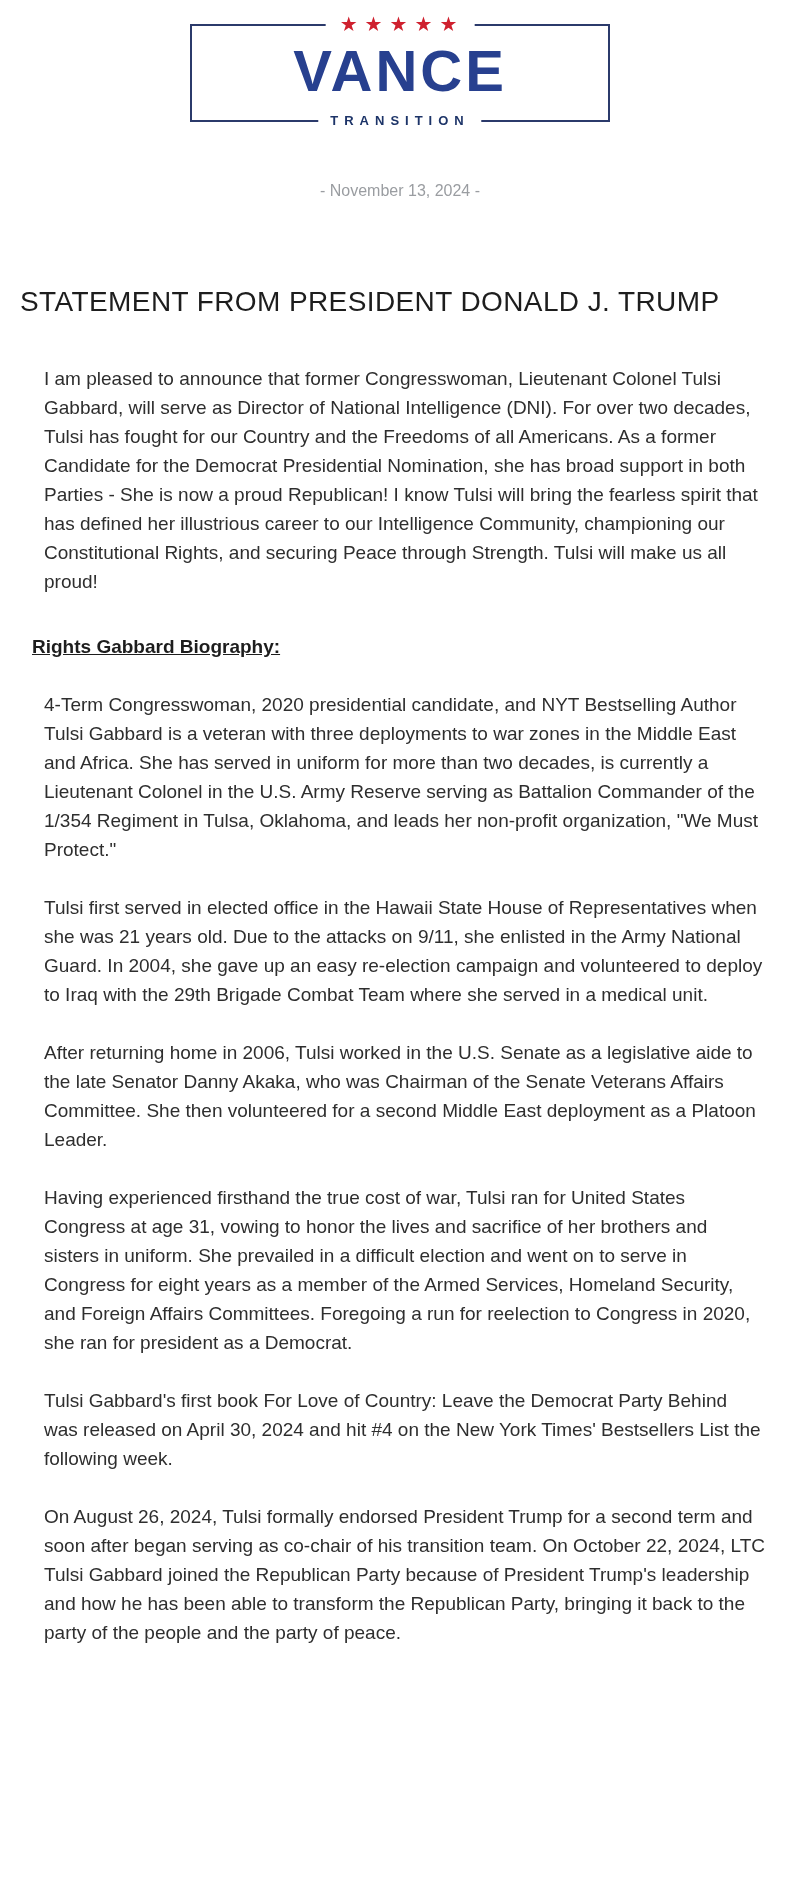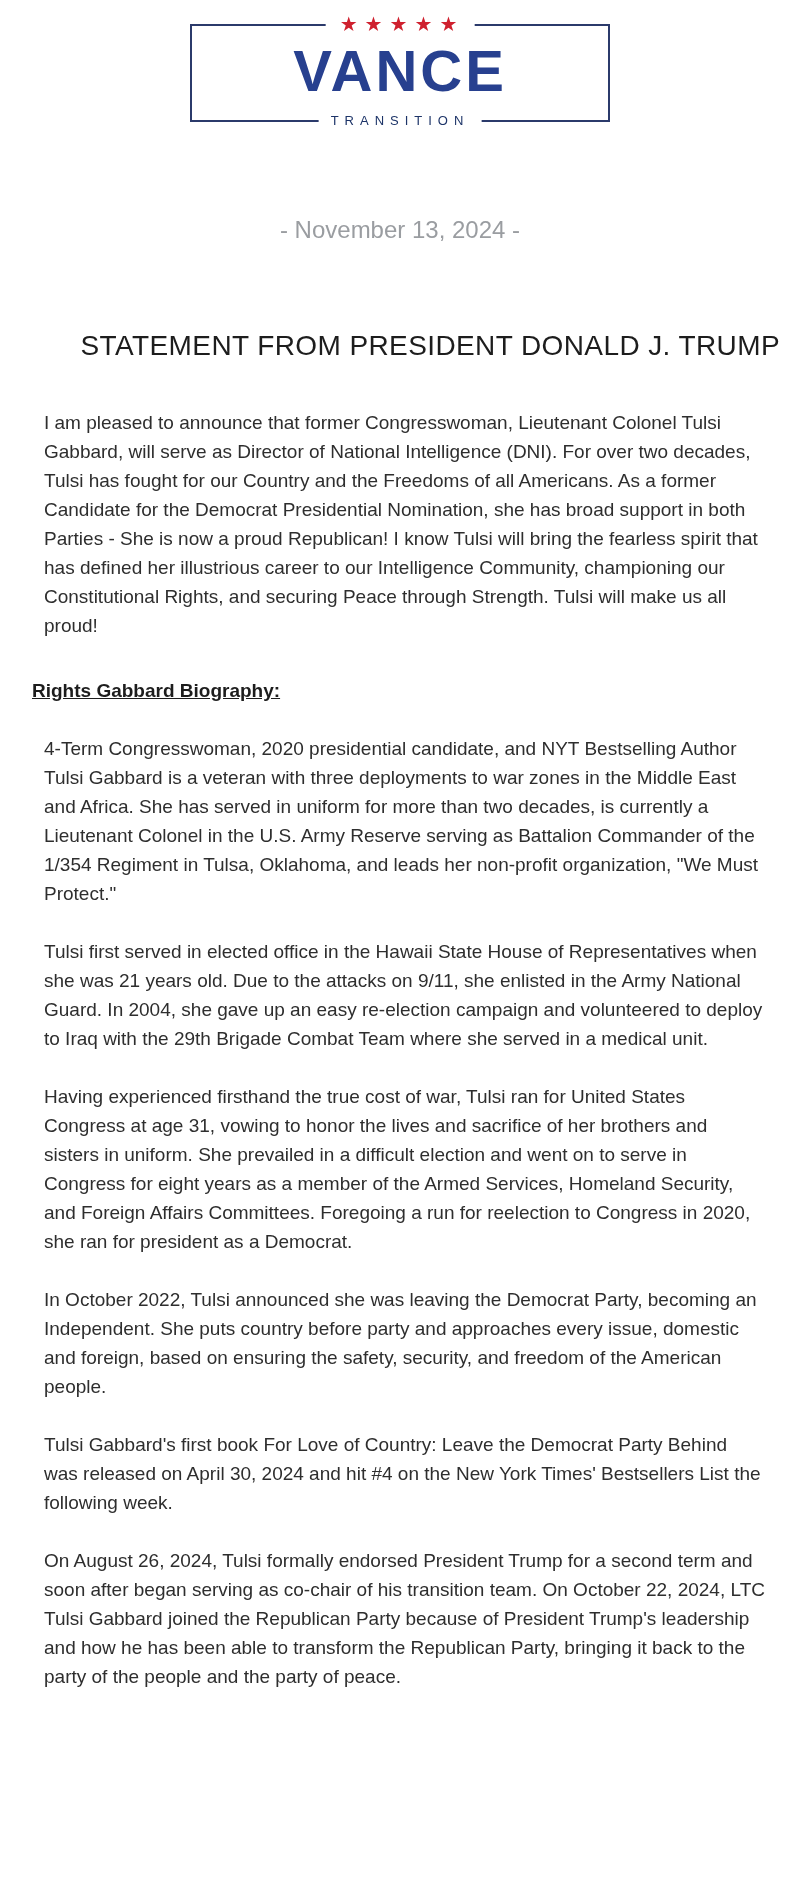--- a/index.html
+++ b/index.html
@@ -54,36 +54,36 @@
     text-indent: 6px;
   }
   .logo-transition {
     position: absolute;
     bottom: -10px;
     left: 50%;
     transform: translateX(-50%);
     background: #ffffff;
     padding: 0 12px;
     font-size: 13px;
-    font-weight: 400;
+    font-weight: 700;
     letter-spacing: 6px;
     line-height: 19px;
     white-space: nowrap;
   }
   
   .date-line {
-    margin-top: 94px;
+    margin-top: 60px;
     text-align: center;
-    font-size: 24px;
+    font-size: 16px;
     color: #9a9da1;
   }
   
   .headline {
     margin: 86px 20px 0;
-    text-align: right;
+    text-align: left;
     font-size: 28px;
     font-weight: 400;
     letter-spacing: 0.4px;
     color: #1d1d1d;
   }
   
   .body-text {
     padding: 46px 34px 30px 32px;
     font-size: 19px;
     line-height: 29px;
@@ -118,24 +118,24 @@
   <main class="body-text">
 
     <p>I am pleased to announce that former Congresswoman, Lieutenant Colonel Tulsi Gabbard, will serve as Director of National Intelligence (DNI). For over two decades, Tulsi has fought for our Country and the Freedoms of all Americans. As a former Candidate for the Democrat Presidential Nomination, she has broad support in both Parties - She is now a proud Republican! I know Tulsi will bring the fearless spirit that has defined her illustrious career to our Intelligence Community, championing our Constitutional Rights, and securing Peace through Strength. Tulsi will make us all proud!</p>
 
     <h2 class="bio-heading">Rights Gabbard Biography:</h2>
 
     <p>4-Term Congresswoman, 2020 presidential candidate, and NYT Bestselling Author Tulsi Gabbard is a veteran with three deployments to war zones in the Middle East and Africa. She has served in uniform for more than two decades, is currently a Lieutenant Colonel in the U.S. Army Reserve serving as Battalion Commander of the 1/354 Regiment in Tulsa, Oklahoma, and leads her non-profit organization, "We Must Protect."</p>
 
     <p>Tulsi first served in elected office in the Hawaii State House of Representatives when she was 21 years old. Due to the attacks on 9/11, she enlisted in the Army National Guard. In 2004, she gave up an easy re-election campaign and volunteered to deploy to Iraq with the 29th Brigade Combat Team where she served in a medical unit.</p>
 
+    <p>After returning home in 2006, Tulsi worked in the U.S. Senate as a legislative aide to the late Senator Danny Akaka, who was Chairman of the Senate Veterans Affairs Committee. She then volunteered for a second Middle East deployment as a Platoon Leader.</p>
 
     <p>Having experienced firsthand the true cost of war, Tulsi ran for United States Congress at age 31, vowing to honor the lives and sacrifice of her brothers and sisters in uniform. She prevailed in a difficult election and went on to serve in Congress for eight years as a member of the Armed Services, Homeland Security, and Foreign Affairs Committees. Foregoing a run for reelection to Congress in 2020, she ran for president as a Democrat.</p>
 
-    <p>In October 2022, Tulsi announced she was leaving the Democrat Party, becoming an Independent. She puts country before party and approaches every issue, domestic and foreign, based on ensuring the safety, security, and freedom of the American people.</p>
 
     <p>Tulsi Gabbard's first book For Love of Country: Leave the Democrat Party Behind was released on April 30, 2024 and hit #4 on the New York Times' Bestsellers List the following week.</p>
 
     <p>On August 26, 2024, Tulsi formally endorsed President Trump for a second term and soon after began serving as co-chair of his transition team. On October 22, 2024, LTC Tulsi Gabbard joined the Republican Party because of President Trump's leadership and how he has been able to transform the Republican Party, bringing it back to the party of the people and the party of peace.</p>
 
   </main>
 
 </div>
 
 </body></html>

